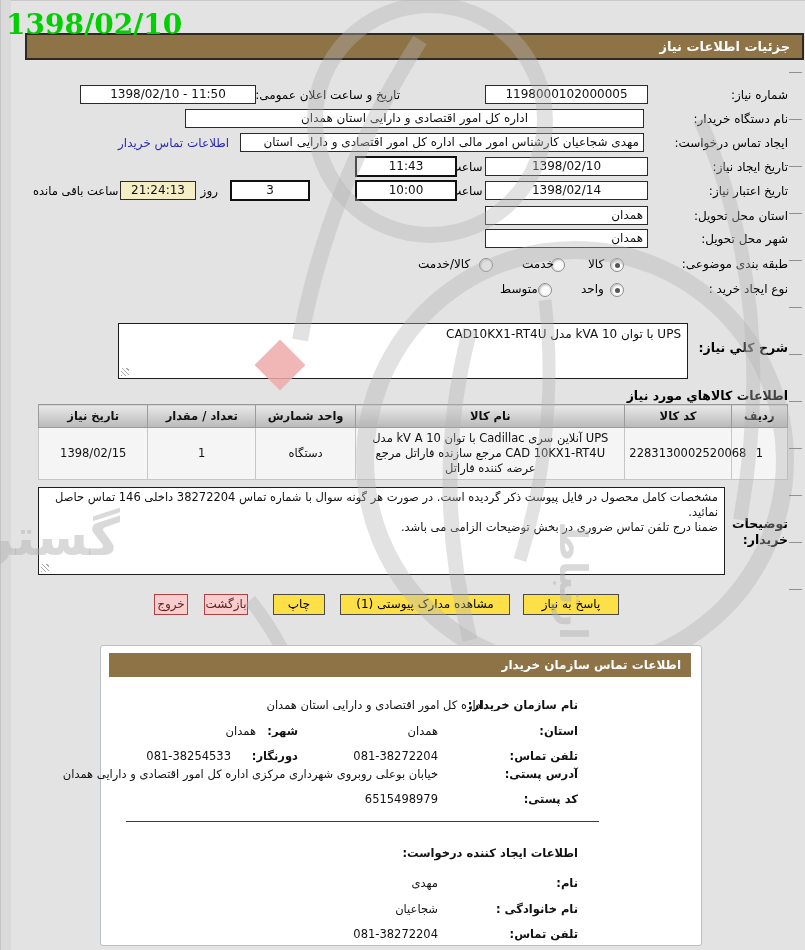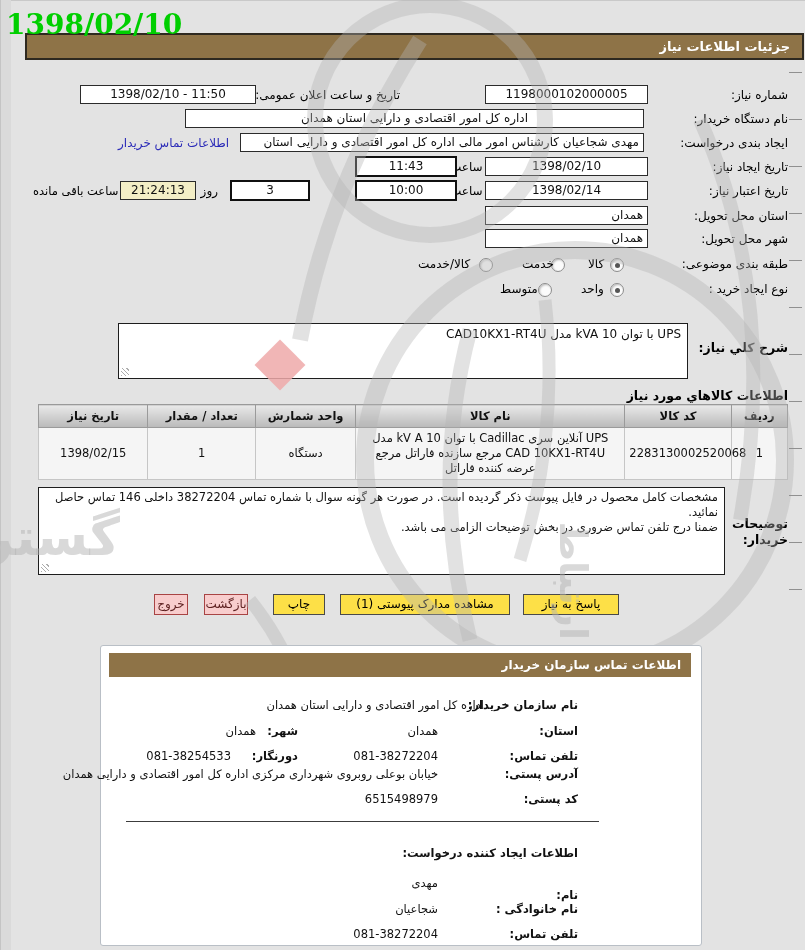--- a/index.html
+++ b/index.html
@@ -87,21 +87,21 @@
   <div class="abs titlebar z1">جزئیات اطلاعات نیاز</div>
 
   <div class="abs lbl z1" style="right:17px;top:88px;">شماره نیاز:</div>
   <div class="abs inp center z1 ltr" style="left:485px;top:85px;width:153px;">1198000102000005</div>
   <div class="abs lbl z1" style="right:405px;top:88px;">تاریخ و ساعت اعلان عمومی:</div>
   <div class="abs inp center z1 ltr" style="left:80px;top:85px;width:166px;">1398/02/10 - 11:50</div>
 
   <div class="abs lbl z1" style="right:17px;top:112px;">نام دستگاه خریدار:</div>
   <div class="abs inp center z1" style="left:185px;top:109px;width:449px;">اداره کل امور اقتصادی و دارایی استان همدان</div>
 
-  <div class="abs lbl z1" style="right:17px;top:136px;">ایجاد بندی درخواست:</div>
+  <div class="abs lbl z1" style="right:17px;top:136px;">ایجاد تماس درخواست:</div>
   <div class="abs inp right z1" style="left:240px;top:133px;width:394px;">مهدی  شجاعیان کارشناس امور مالی اداره کل امور اقتصادی و دارایی استان</div>
   <div class="abs link z1" style="left:118px;top:136px;">اطلاعات تماس خریدار</div>
 
   <div class="abs lbl z1" style="right:17px;top:160px;">تاریخ ایجاد نیاز:</div>
   <div class="abs inp center z1 ltr" style="left:485px;top:157px;width:153px;">1398/02/10</div>
   <div class="abs lbl z1" style="left:450px;top:160px;">ساعت</div>
   <div class="abs inp center thick z1 ltr" style="left:355px;top:156px;width:90px;">11:43</div>
 
   <div class="abs lbl z1" style="right:17px;top:184px;">تاریخ اعتبار نیاز:</div>
   <div class="abs inp center z1 ltr" style="left:485px;top:181px;width:153px;">1398/02/14</div>
@@ -205,21 +205,21 @@
     <div class="plbl" style="right:123px;top:121px;">آدرس پستی:</div>
     <div class="pval" style="right:263px;top:121px;">خیابان بوعلی روبروی شهرداری مرکزی اداره کل امور اقتصادی و دارایی همدان</div>
 
     <div class="plbl" style="right:123px;top:146px;">کد پستی:</div>
     <div class="pval ltr" style="right:263px;top:146px;">6515498979</div>
 
     <div class="hr" style="top:175px;"></div>
 
     <div class="plbl" style="right:123px;top:200px;">اطلاعات ایجاد کننده درخواست:</div>
 
-    <div class="plbl" style="right:123px;top:230px;margin-top:12px;">نام:</div>
+    <div class="plbl" style="right:123px;top:230px;">نام:</div>
     <div class="pval" style="right:263px;top:230px;">مهدی</div>
 
     <div class="plbl" style="right:123px;top:256px;">نام خانوادگی :</div>
     <div class="pval" style="right:263px;top:256px;">شجاعیان</div>
 
     <div class="plbl" style="right:123px;top:281px;">تلفن تماس:</div>
     <div class="pval ltr" style="right:263px;top:281px;">081-38272204</div>
   </div>
 
 </div>

